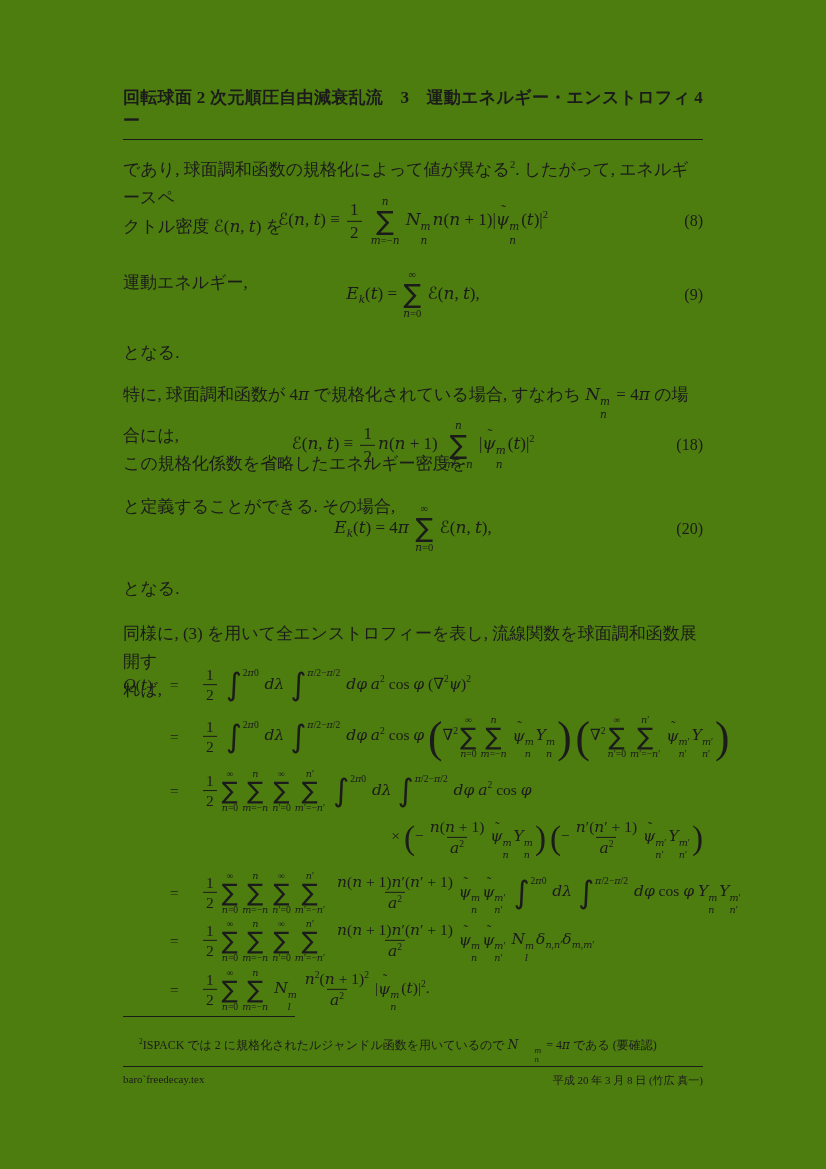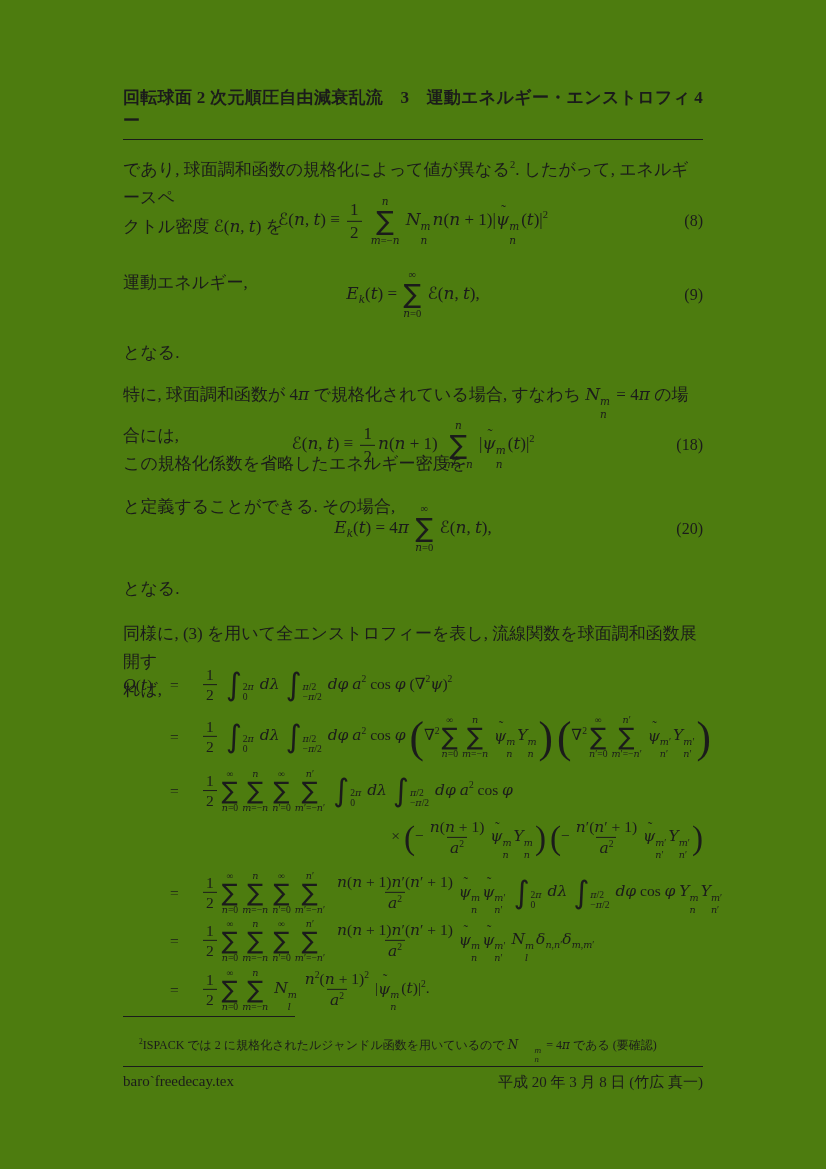--- a/index.html
+++ b/index.html
@@ -35,36 +35,36 @@
   .fr{display:inline-flex;flex-direction:column;align-items:center;vertical-align:middle;
       margin:0 3px;line-height:1.25;text-align:center}
   .fr .n,.fr .d{padding:0 3px}
   .fr .d{border-top:1px solid currentColor}
   .sum{display:inline-flex;flex-direction:column;align-items:center;vertical-align:middle;
        margin:0 2px;line-height:1}
   .sum .op{font-size:155%;line-height:.95;font-family:"DejaVu Sans",sans-serif}
   .sum .l{font-size:62%;line-height:1.2;white-space:nowrap}
   .int{display:inline-flex;align-items:center;height:2.15em;vertical-align:middle;margin:0 2px}
   .int .op{font-size:200%;line-height:1;font-family:"DejaVu Sans",sans-serif}
-  .int .b{display:flex;flex-direction:column;justify-content:flex-end;height:100%;
+  .int .b{display:flex;flex-direction:row;justify-content:flex-start;height:100%;
           font-size:62%;line-height:1;margin-left:1px;padding:2px 0}
   .ss{display:inline-flex;flex-direction:column;align-items:flex-start;font-size:62%;
       line-height:1.25;vertical-align:-0.5em;margin-right:2px}
   .tld{display:inline-block;position:relative}
   .tld::after{content:'˜';position:absolute;left:50%;top:-0.55em;transform:translateX(-30%);
               font-size:90%;font-style:normal}
   .bp{display:inline-block;line-height:0;vertical-align:middle;font-size:280%;font-weight:400}
   .bp2{display:inline-block;line-height:0;vertical-align:middle;font-size:215%;font-weight:400}
 
   
   .fnrule{position:absolute;top:1016px;left:0;width:172px;border-top:1.2px solid #1b1b1b}
   .fn{position:absolute;top:1024px;left:0;width:100%;font-size:12px;line-height:1.55;text-indent:16px}
   .ftrule{position:absolute;top:1066px;left:0;width:100%;border-top:1.2px solid #1b1b1b}
   .ft{position:absolute;top:1073px;left:0;width:100%;display:flex;justify-content:space-between;
-      font-size:15px}
+      font-size:11px}
 </style>
 </head>
 <body>
 
 <div class="sheet">
   <div class="content">
 
     <div class="hd">
       <span>回転球面 2 次元順圧自由減衰乱流　3　運動エネルギー・エンストロフィー</span>
       <span>4</span>

